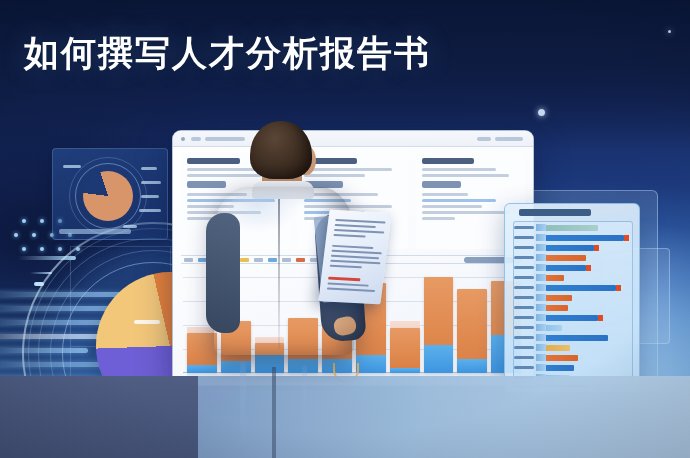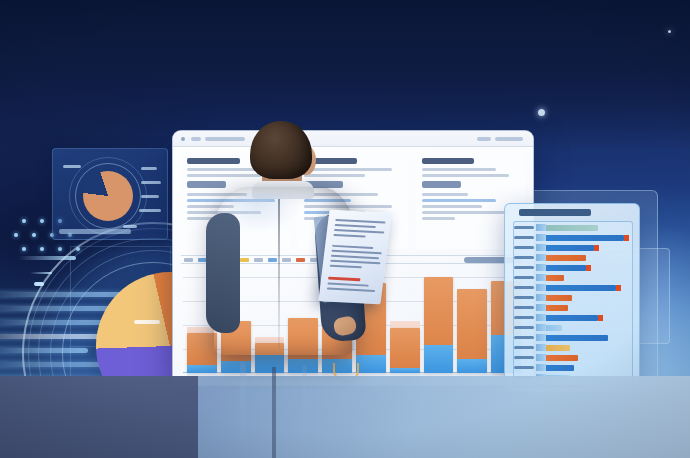--- a/index.html
+++ b/index.html
@@ -748,14 +748,15 @@
     <div class="pl w85"></div>
       <div class="pl w55"></div>
     <div style="height:7px"></div>
     <div class="pl red w55"></div>
     <div class="pl w70"></div>
       <div class="pl w48"></div>
   </div>
 
   <div class="bg-vignette"></div>
 
+  <div class="title">如何撰写人才分析报告书</div>
 
 </div>
 
 </body></html>

